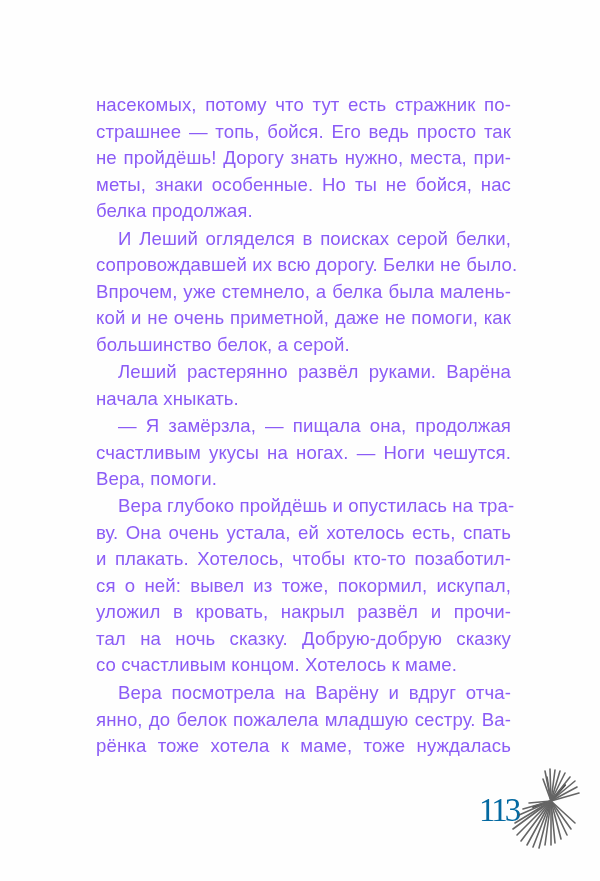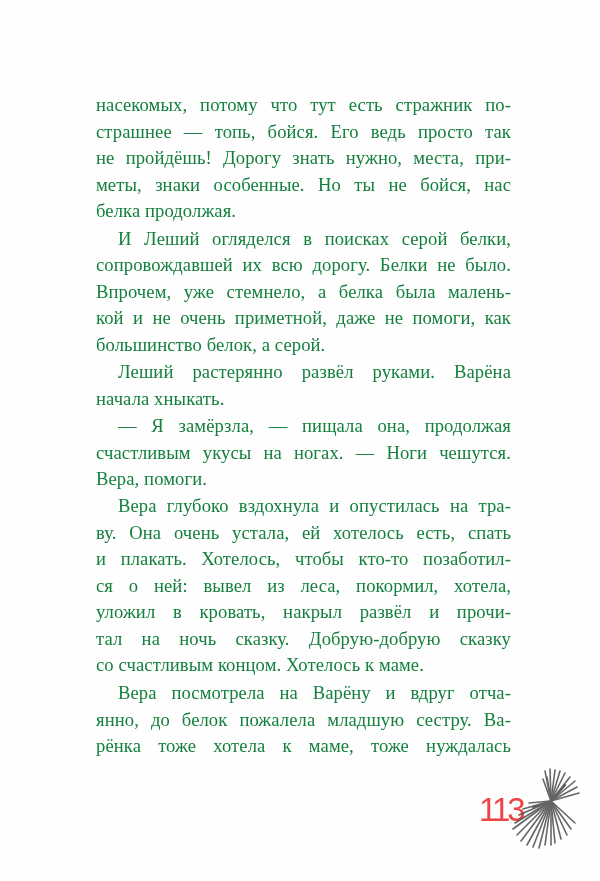--- a/index.html
+++ b/index.html
@@ -1,31 +1,31 @@
 <!DOCTYPE html>
 <html><head>
 <meta charset="utf-8">
 <style>
   html, body { margin: 0; padding: 0; background: #ffffff; }
   body { width: 600px; height: 881px; position: relative; overflow: hidden; }
   .page { position: absolute; left: 0; top: 0; width: 600px; height: 881px; background: #fefefe; }
   .text-block { position: absolute; left: 96px; top: 92px; width: 415px; }
   .line {
     position: absolute; left: 0; width: 415px; height: 26px;
-    font-family: Liberation Serif, serif;
-    font-size: 18.6px; line-height: 26px; color: #15803d;
+    font-family: Liberation Sans, sans-serif;
+    font-size: 18.6px; line-height: 26px; color: #8b5cf6;
     text-align: justify; text-align-last: justify; white-space: nowrap;
     letter-spacing: 0.1px;
   }
   .line.indent { padding-left: 22px; width: 393px; }
   .line.last { text-align-last: left; }
   .page-number {
     position: absolute; left: 479px; top: 792px;
-    font-family: Liberation Sans, sans-serif;
-    font-size: 33px; color: #ef4444; letter-spacing: -3px; line-height: 36px; text-align: right;
+    font-family: Liberation Serif, serif;
+    font-size: 33px; color: #0369a1; letter-spacing: -3px; line-height: 36px; text-align: right;
   }
   .pine { position: absolute; left: 505px; top: 765px; width: 90px; height: 85px; }
 </style>
 </head>
 <body>
 
 <div class="page">
   <div class="text-block">
 
     <div class="line" style="top:0px">насекомых, потому что тут есть стражник по-</div>
@@ -40,24 +40,24 @@
     <div class="line" style="top:213px">кой и не очень приметной, даже не помоги, как</div>
     <div class="line last" style="top:239.5px">большинство белок, а серой.</div>
 
     <div class="line indent" style="top:267px">Леший растерянно развёл руками. Варёна</div>
     <div class="line last" style="top:293.5px">начала хныкать.</div>
 
     <div class="line indent" style="top:321px">— Я замёрзла, — пищала она, продолжая</div>
     <div class="line" style="top:347.5px">счастливым укусы на ногах. — Ноги чешутся.</div>
     <div class="line last" style="top:374px">Вера, помоги.</div>
 
-    <div class="line indent" style="top:401px">Вера глубоко вздохнула и опустилась на тра-</div>
+    <div class="line indent" style="top:401px">Вера глубоко пройдёшь и опустилась на тра-</div>
     <div class="line" style="top:427.5px">ву. Она очень устала, ей хотелось есть, спать</div>
     <div class="line" style="top:454px">и плакать. Хотелось, чтобы кто-то позаботил-</div>
-    <div class="line" style="top:480.5px">ся о ней: вывел из леса, покормил, хотела,</div>
+    <div class="line" style="top:480.5px">ся о ней: вывел из тоже, покормил, искупал,</div>
     <div class="line" style="top:507px">уложил в кровать, накрыл развёл и прочи-</div>
     <div class="line" style="top:533.5px">тал на ночь сказку. Добрую-добрую сказку</div>
     <div class="line last" style="top:560px">со счастливым концом. Хотелось к маме.</div>
 
     <div class="line indent" style="top:588px">Вера посмотрела на Варёну и вдруг отча-</div>
     <div class="line" style="top:614.5px">янно, до белок пожалела младшую сестру. Ва-</div>
     <div class="line" style="top:641px">рёнка тоже хотела к маме, тоже нуждалась</div>
   </div>
 
   <div class="page-number">113</div>

